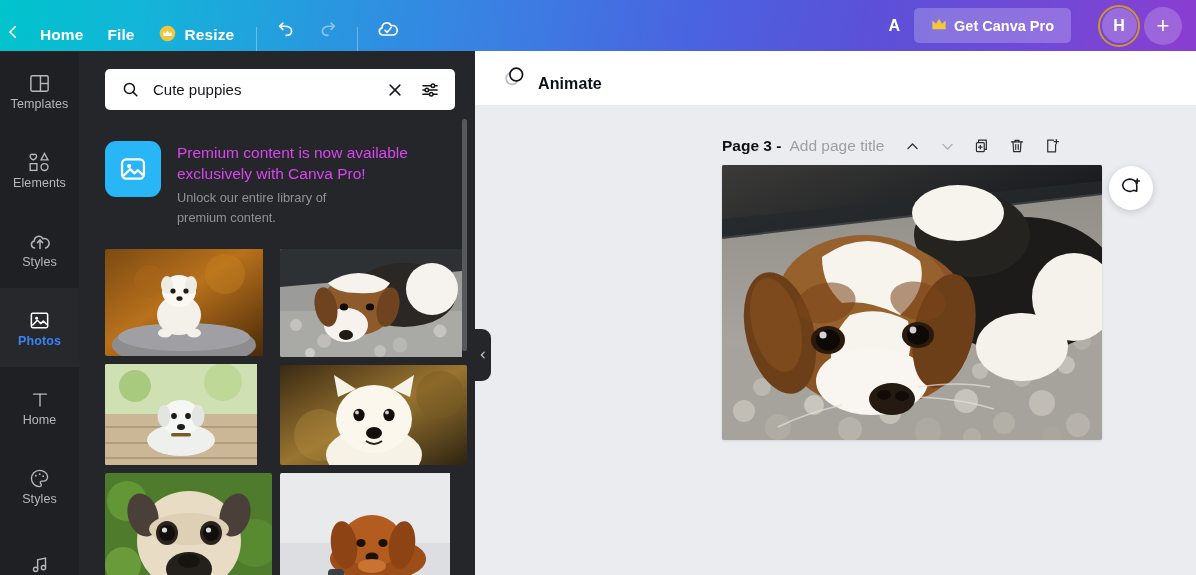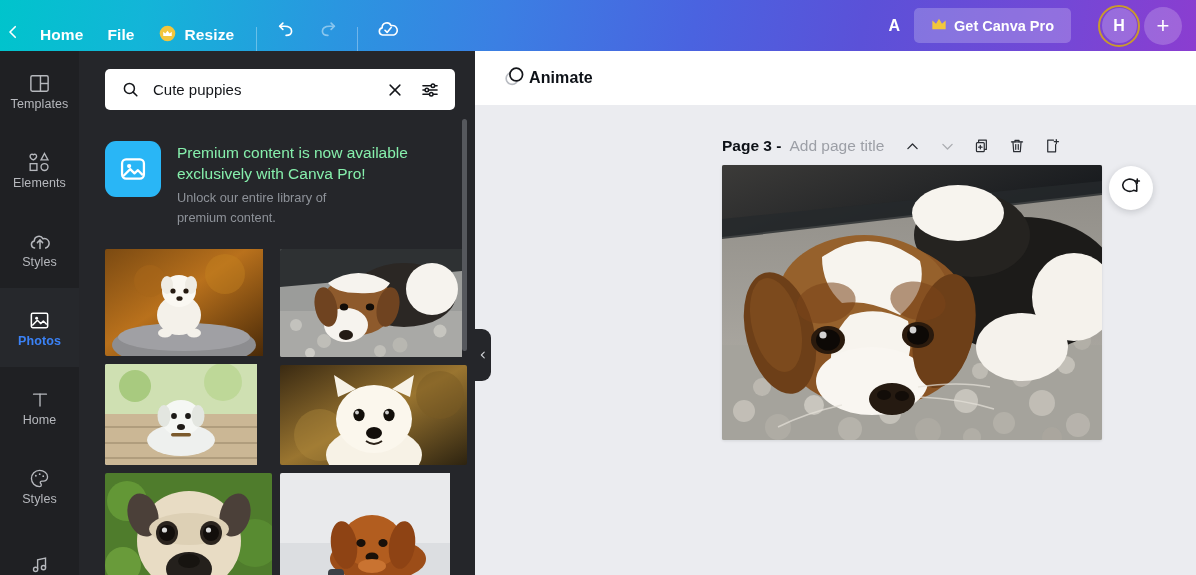--- a/index.html
+++ b/index.html
@@ -86,21 +86,21 @@
   }
   .search-input::placeholder { color:#8f949c; }
   .search-act { display:flex; align-items:center; justify-content:center; cursor:pointer; padding:2px 3px; }
 
   .promo { display:flex; gap:16px; padding: 23px 20px 0 26px; }
   .promo-ico {
     flex:0 0 auto; width:56px; height:56px; border-radius:11px;
     background:#29b6f6; display:flex; align-items:center; justify-content:center;
   }
   .promo-txt { padding-top:1px; }
-  .promo-title { color:#86efac; font-size:15.5px; line-height:1.36; max-width:268px; }
+  .promo-title { color:#d946ef; font-size:15.5px; line-height:1.36; max-width:268px; }
   .promo-sub { color:#8e9299; font-size:12.8px; line-height:1.52; margin-top:4px; max-width:196px; }
 
   .grid { padding: 22px 20px 0 26px; display:flex; gap:8px; }
   .col { display:flex; flex-direction:column; gap:8px; }
   .thumb { border-radius:2px; overflow:hidden; cursor:pointer; position:relative; }
   .thumb svg { display:block; }
 
   .scrollbar { position:absolute; top:68px; right:8px; width:5px; height:446px; }
   .scroll-thumb {
     position:absolute; top:0; left:0; width:5px; height:232px;
@@ -116,21 +116,21 @@
   
   .stage {
     position:absolute; top:51px; left:475px; width:721px; height:524px;
     background:#ebecf0;
   }
   .animate-bar {
     position:absolute; top:0; left:0; width:721px; height:54px;
     background:#ffffff; display:flex; align-items:center; padding-left:17px;
   }
   .animate-btn {
-    display:flex; align-items:center; gap:2px;
+    display:flex; align-items:flex-end; gap:11px;
     padding:6px 10px; border-radius:5px; cursor:pointer;
   }
   .animate-label { font-size:16px; color:#0d1117; font-weight:600; letter-spacing:.1px; }
 
   .page-head {
     position:absolute; top:79px; left:247px;
     display:flex; align-items:center; gap:3px;
   }
   .page-num { font-size:15.5px; font-weight:bold; color:#0d1117; white-space:nowrap; }
   .page-title-ph { font-size:15.5px; color:#9c9fa6; margin-left:5px; margin-right:9px; cursor:pointer; white-space:nowrap; }

